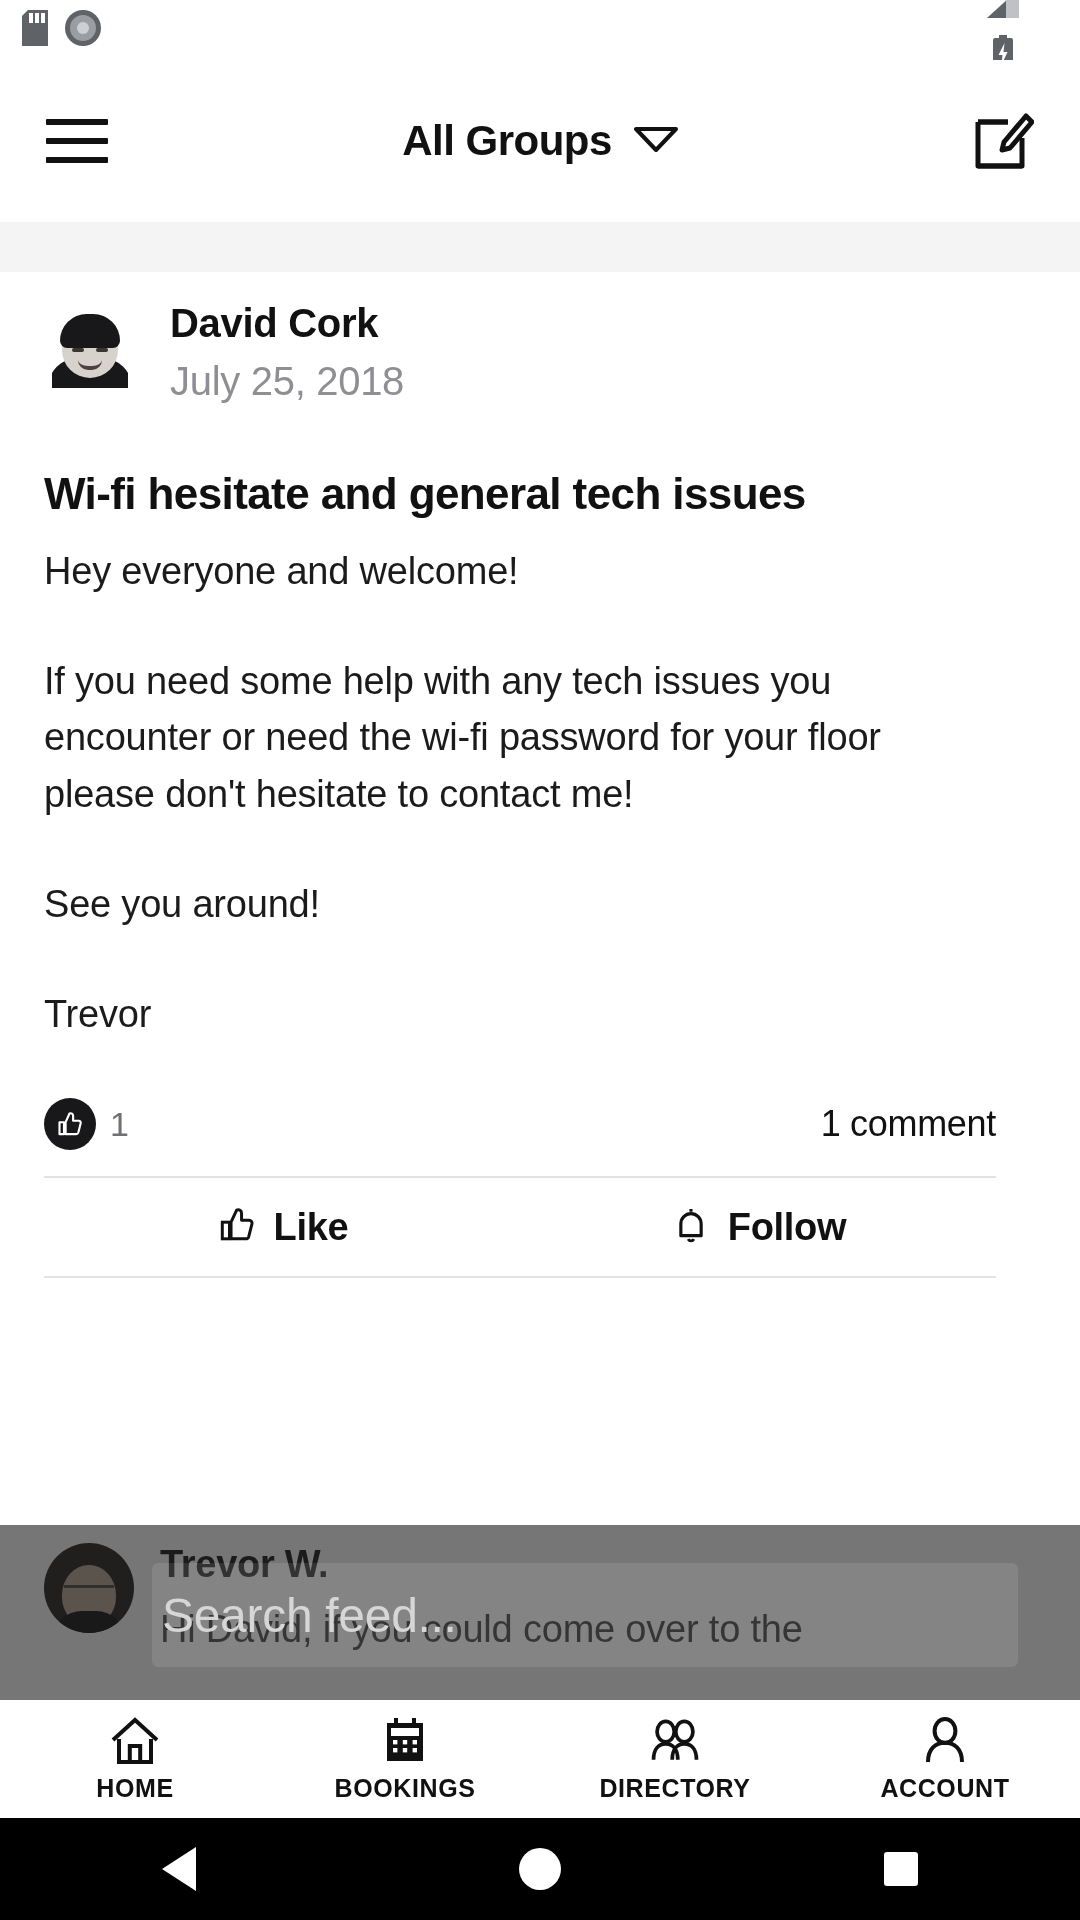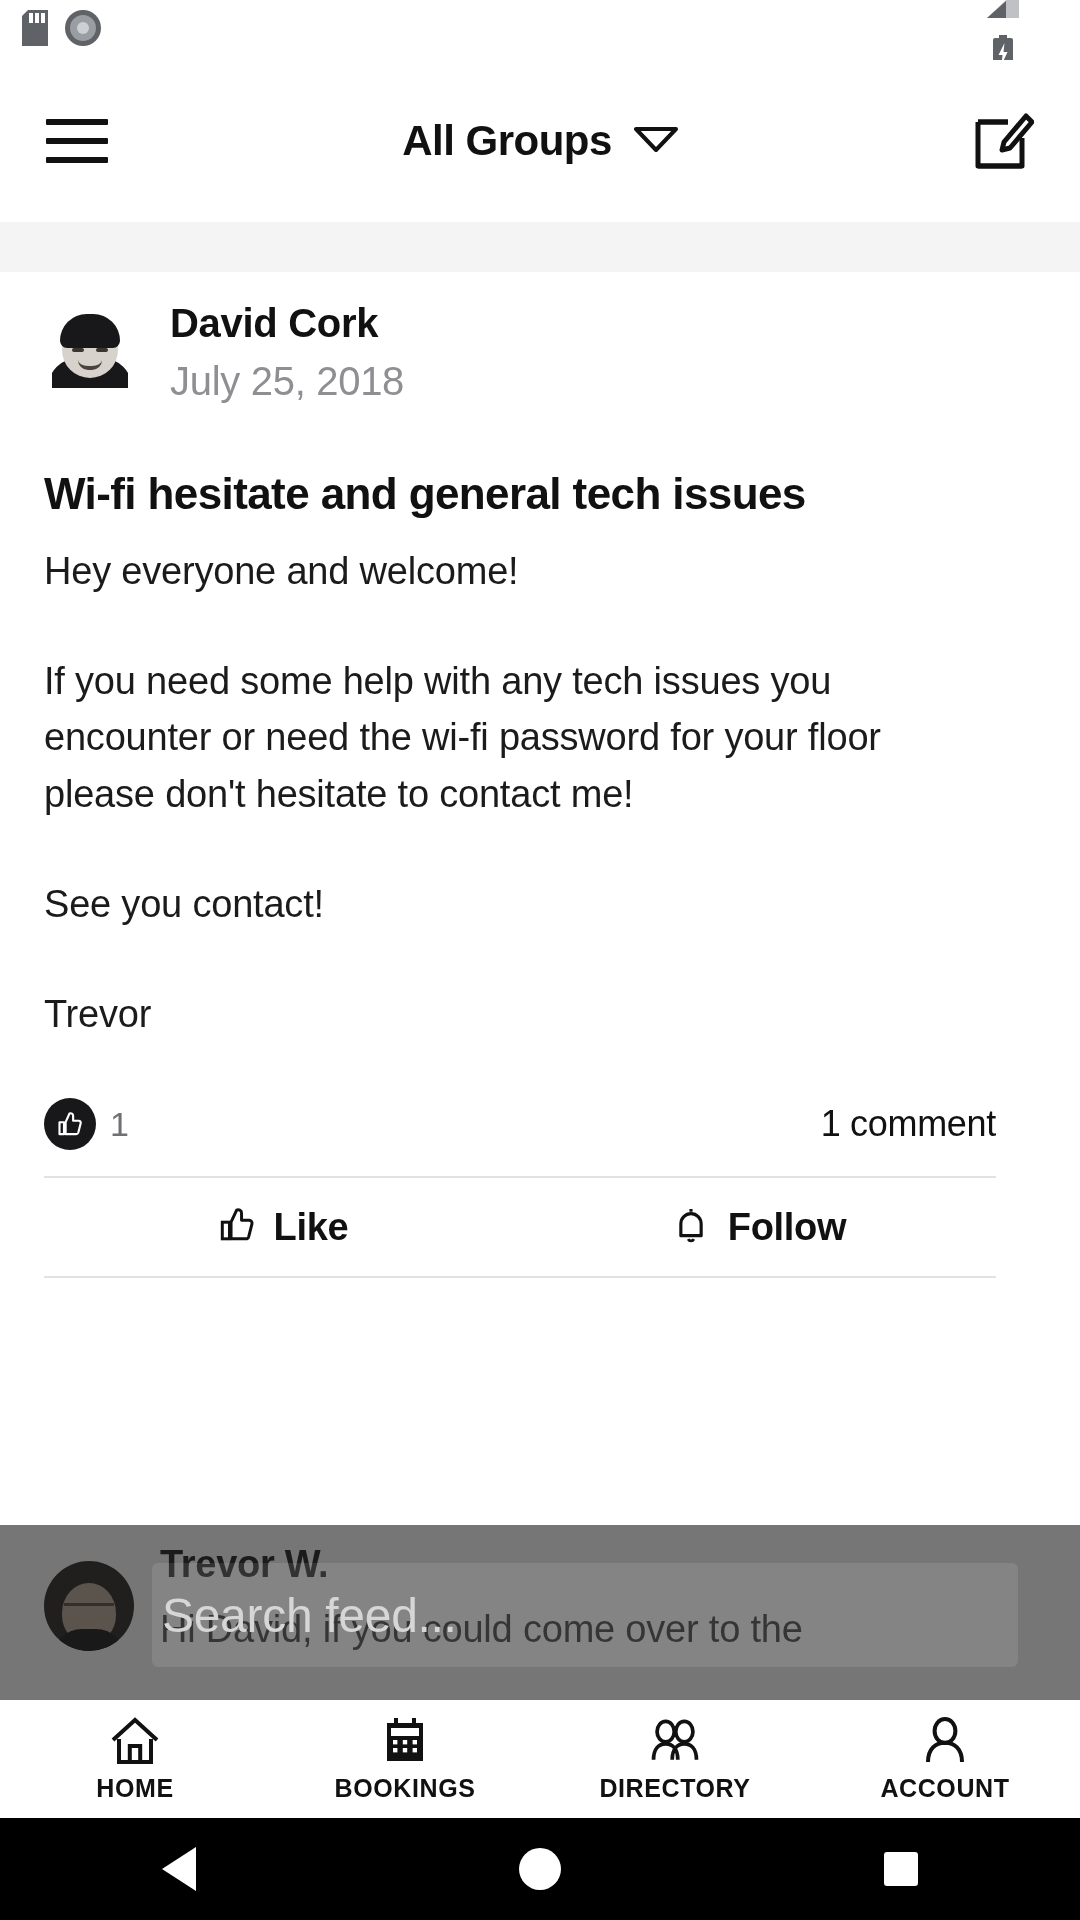--- a/index.html
+++ b/index.html
@@ -89,21 +89,21 @@
 
   .actions{ display:flex; align-items:center; padding:26px 44px 0 44px; }
   .action{ flex:1; display:flex; align-items:center; justify-content:center; gap:16px; }
   .action-label{ font-size:38px; font-weight:bold; color:#111; letter-spacing:-0.3px; }
 
   
   .next-post{
     position:absolute; left:0; top:1525px; width:1080px; height:180px;
     background:#ffffff; overflow:hidden;
   }
-  .np-inner{ display:flex; align-items:flex-end; padding:18px 4px 0 44px; }
+  .np-inner{ display:flex; align-items:flex-start; padding:18px 4px 0 44px; }
   .np-avatar{
     width:90px; height:90px; border-radius:50%; flex:0 0 auto;
     background:#1d1b19; position:relative; overflow:hidden;
   }
   .np-avatar .nfa-face{ position:absolute; left:18px; top:22px; width:54px; height:60px;
     border-radius:50% 50% 46% 46%; background:#b9a694; }
   .np-avatar .nfa-glass{ position:absolute; left:20px; top:42px; width:50px; height:12px;
     border-top:3px solid #4b423a; }
   .np-avatar .nfa-shirt{ position:absolute; left:8px; bottom:-8px; width:74px; height:30px;
     background:#0d0c0b; border-radius:30px 30px 0 0; }
@@ -236,21 +236,21 @@
         <div class="author">David Cork</div>
         <div class="postdate">July 25, 2018</div>
       </div>
     </div>
 
     <div class="post-title">Wi-fi hesitate and general tech issues</div>
 
     <div class="post-body">
       <p>Hey everyone and welcome!</p>
       <p>If you need some help with any tech issues you encounter or need the wi-fi password for your floor please don't hesitate to contact me!</p>
-      <p>See you contact!</p>
+      <p>See you around!</p>
       <p>Trevor</p>
     </div>
 
     <div class="counts">
       <div class="like-pill">
         <span class="thumb-badge">
           <svg width="30" height="30" viewBox="0 0 24 24">
             <path d="M8.5 10.5 L11.6 3.6 a2 2 0 0 1 2.9 1.8 V9.4 H19 a1.6 1.6 0 0 1 1.55 2 l-1.9 7.4 a1.8 1.8 0 0 1 -1.75 1.3 H8.5 Z
                      M3.6 10.6 H7.2 V20.1 H3.6 Z" fill="none" stroke="#ffffff" stroke-width="1.7" stroke-linejoin="round"></path>
           </svg>

